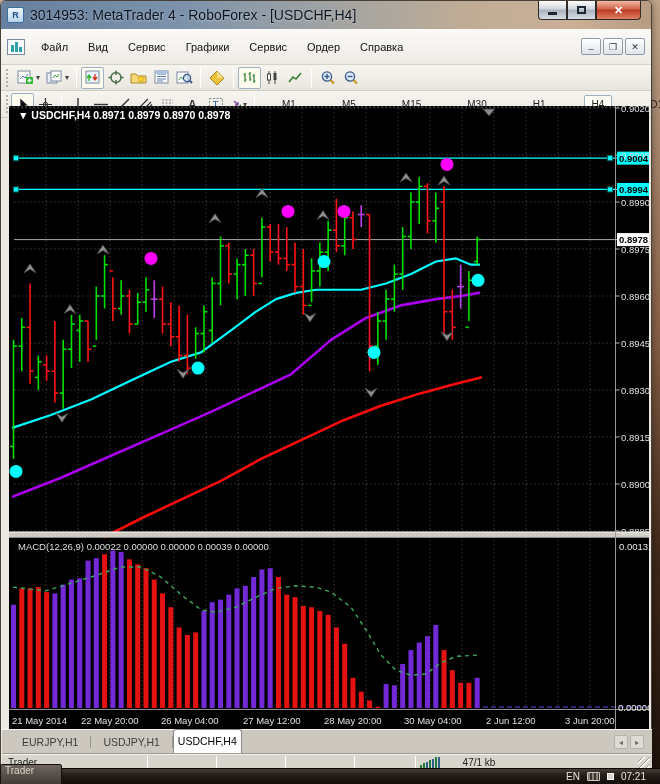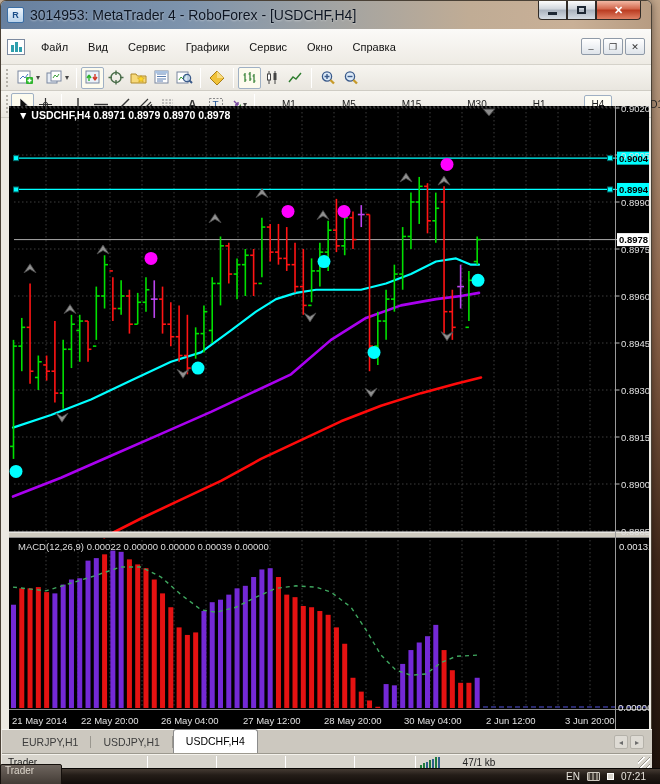--- a/index.html
+++ b/index.html
@@ -50,21 +50,21 @@
   .tfb.pressed { background:#fefdf4; border-color:#9fb0c4; }
   
   .client { position:absolute; left:8px; top:105px; width:640px; height:623px; background:#000; }
   .client svg { display:block; }
   
   .tabbar { position:absolute; left:1px; top:728px; width:650px; height:24px; background:#ccc8bf;
             border-top:1px solid #f5f4f0; display:flex; align-items:flex-end; padding-left:8px; }
   .tab { font-size:10.5px; color:#3c3c3c; padding:4px 12px 5px; position:relative; }
   .tabsep { width:1px; height:12px; background:#9a978f; margin-bottom:5px; }
   .tab.active { background:#fff; border:1px solid #8b8b8b; border-bottom:none; border-radius:3px 3px 0 0;
-                color:#000; padding:5px 12px 6px; margin-top:-2px; z-index:2; }
+                color:#000; padding:5px 4px 6px; margin-top:-2px; z-index:2; }
   .tabscroll { margin-left:auto; margin-right:8px; display:flex; gap:2px; align-items:center; padding-bottom:4px; }
   .tsb { width:14px; height:14px; font-size:8px; color:#6b6b6b; display:flex; align-items:center; justify-content:center;
          border:1px solid #b5b2aa; background:#dedbd4; border-radius:2px; }
   
   .statusbar { position:absolute; left:1px; top:752px; width:650px; height:17px; background:#d8d5cd;
                border-top:1px solid #9c998f; box-shadow:inset 0 1px 0 #f4f2ec; display:flex; align-items:center; font-size:10px; color:#222; }
   .statusbar .fld { padding:0 6px; white-space:nowrap; overflow:hidden; }
   .sdiv { width:1px; height:12px; background:#98948a; border-right:1px solid #fff; }
   .spacer { flex:1; }
   .connbars { display:flex; align-items:flex-end; gap:1px; height:11px; margin:0 4px; }
@@ -110,21 +110,21 @@
         <i style="left:3px;height:7px"></i>
           <i style="left:7px;height:10px"></i>
           <i style="left:11px;height:5px"></i>
       </div>
       <div class="menu-items" id="menu-items">
           <span class="mi">Файл</span>
           <span class="mi">Вид</span>
           <span class="mi">Сервис</span>
           <span class="mi">Графики</span>
           <span class="mi">Сервис</span>
-          <span class="mi">Окно</span>
+          <span class="mi">Ордер</span>
           <span class="mi">Справка</span>
         </div>
       <div class="mdibtns">
         <div class="mdib">
             <span style="margin-top:-4px">_</span>
           </div>
         <div class="mdib">
             <span>❐</span>
           </div>
         <div class="mdib">

